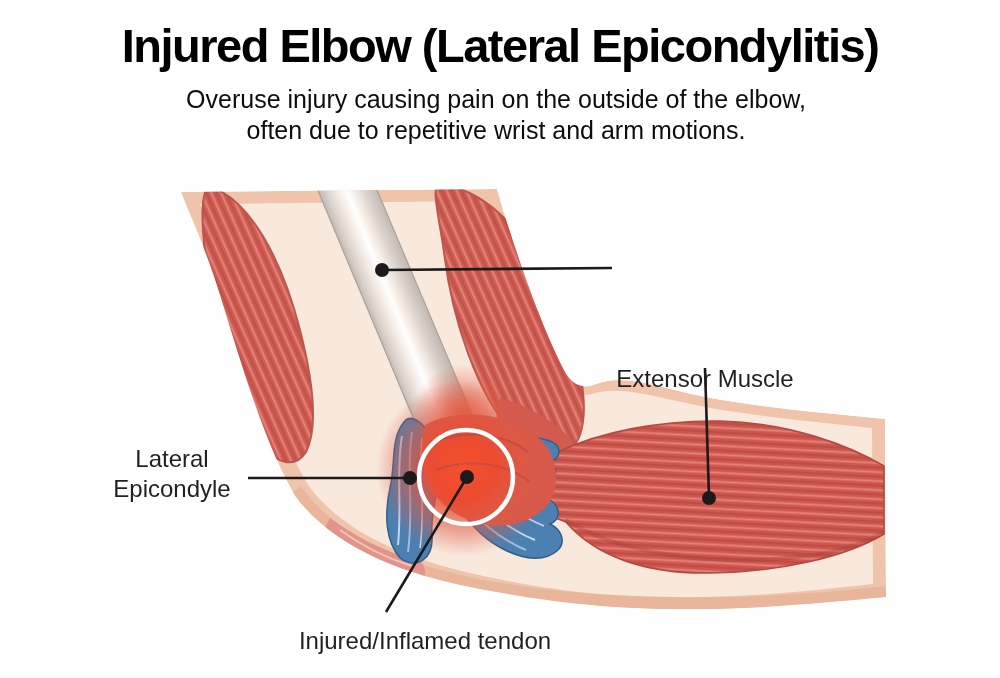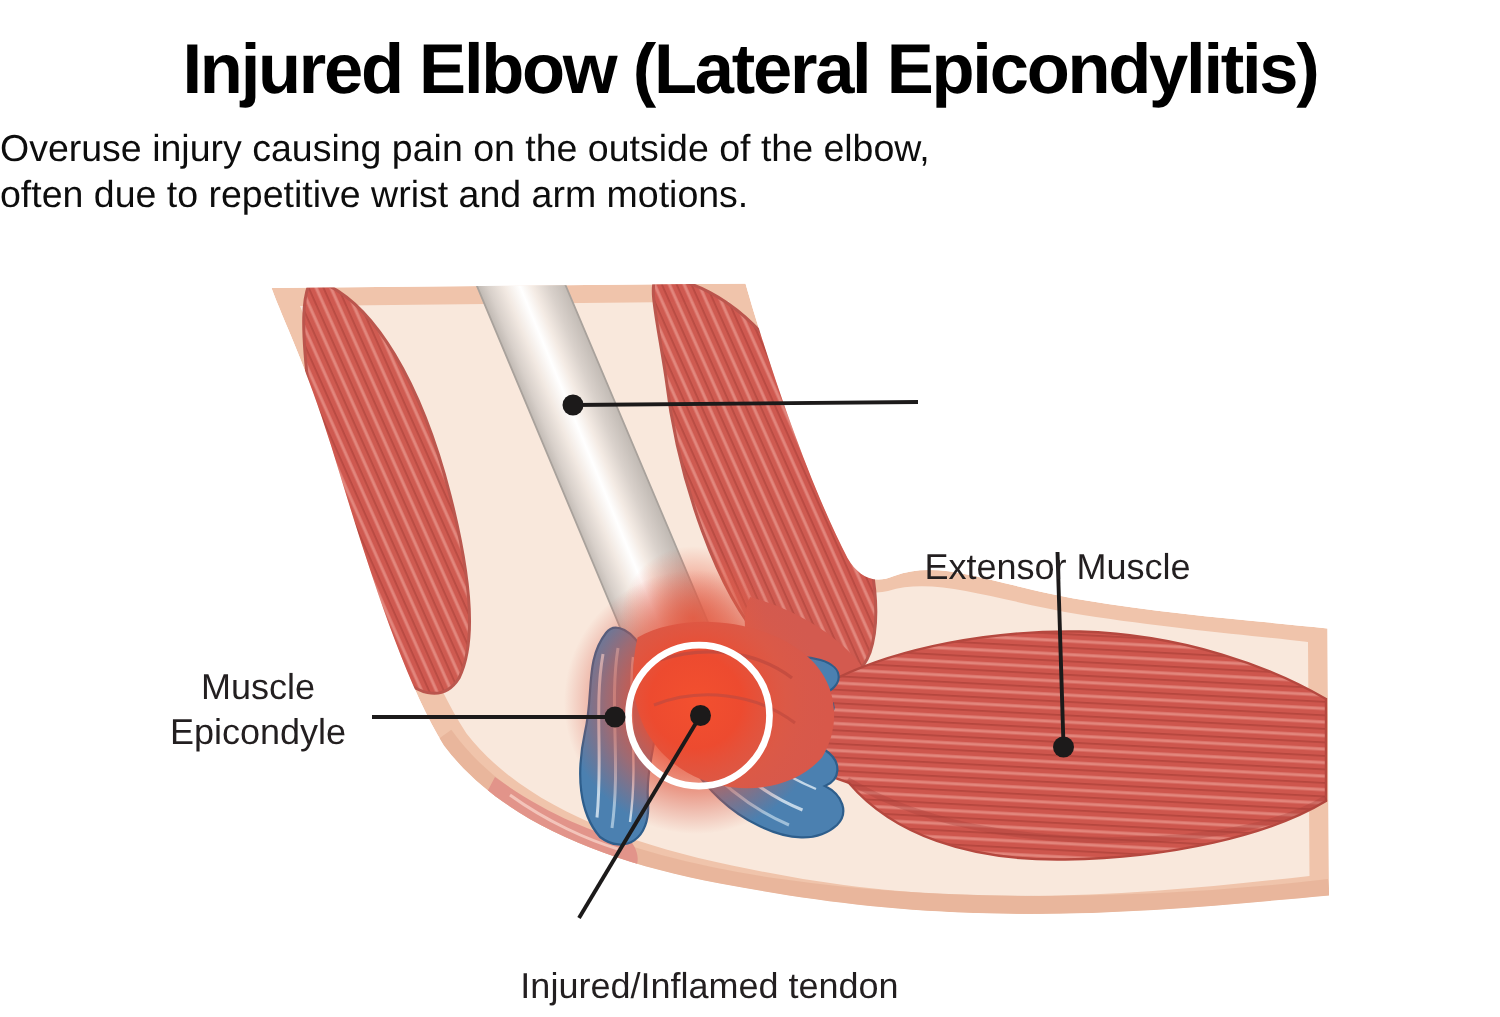--- a/index.html
+++ b/index.html
@@ -12,21 +12,21 @@
     color:#231f20;
   }
   .title{
     position:absolute;left:0;top:18px;width:1000px;
     text-align:center;
     font-size:47px;font-weight:bold;letter-spacing:-1.5px;
     color:#000000;margin:0;
   }
   .subtitle{
     position:absolute;left:0;top:84px;width:992px;
-    text-align:left;
+    text-align:center;
     font-size:25px;line-height:31px;font-weight:normal;
     color:#0d0d0d;
   }
   svg.art{position:absolute;left:0;top:0;}
   .lbl{
     position:absolute;
     font-size:24px;line-height:30px;color:#231f20;
     white-space:pre-line;
   }
   .lbl.center{transform:translate(-50%,-50%);text-align:center;}
@@ -178,18 +178,18 @@
       <circle cx="382" cy="270" r="7"></circle>
       <circle cx="709" cy="498" r="7"></circle>
       <circle cx="410" cy="478" r="7"></circle>
       <circle cx="467" cy="477" r="7"></circle>
     </g>
   </svg>
 
 
   <div class="lbl center" style="left:705px;top:348px;margin-top:31px;">Extensor Muscle</div>
 
-  <div class="lbl center" style="left:172px;top:474px;">Muscle
+  <div class="lbl center" style="left:172px;top:474px;">Lateral
 Epicondyle</div>
 
-  <div class="lbl center" style="left:425px;top:658px;margin-left:48px;">Injured/Inflamed tendon</div>
+  <div class="lbl center" style="left:425px;top:641px;">Injured/Inflamed tendon</div>
 
 </div>
 
 </body></html>

